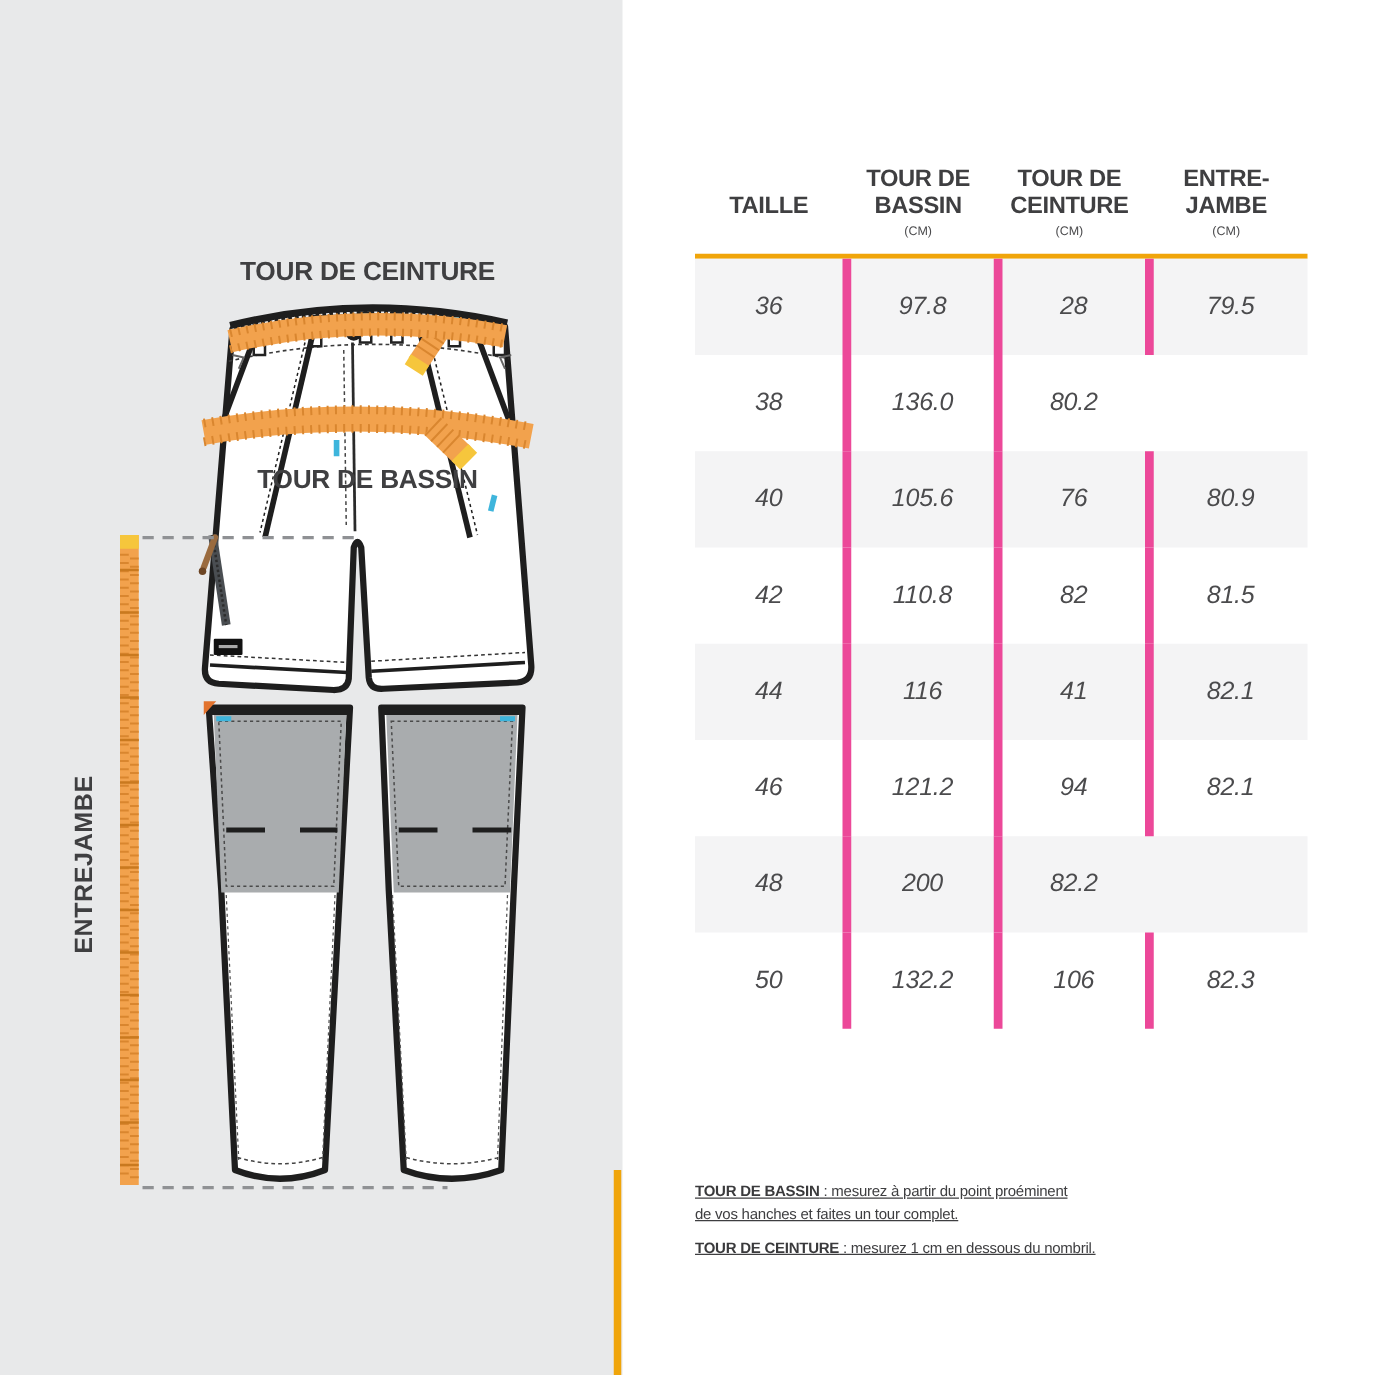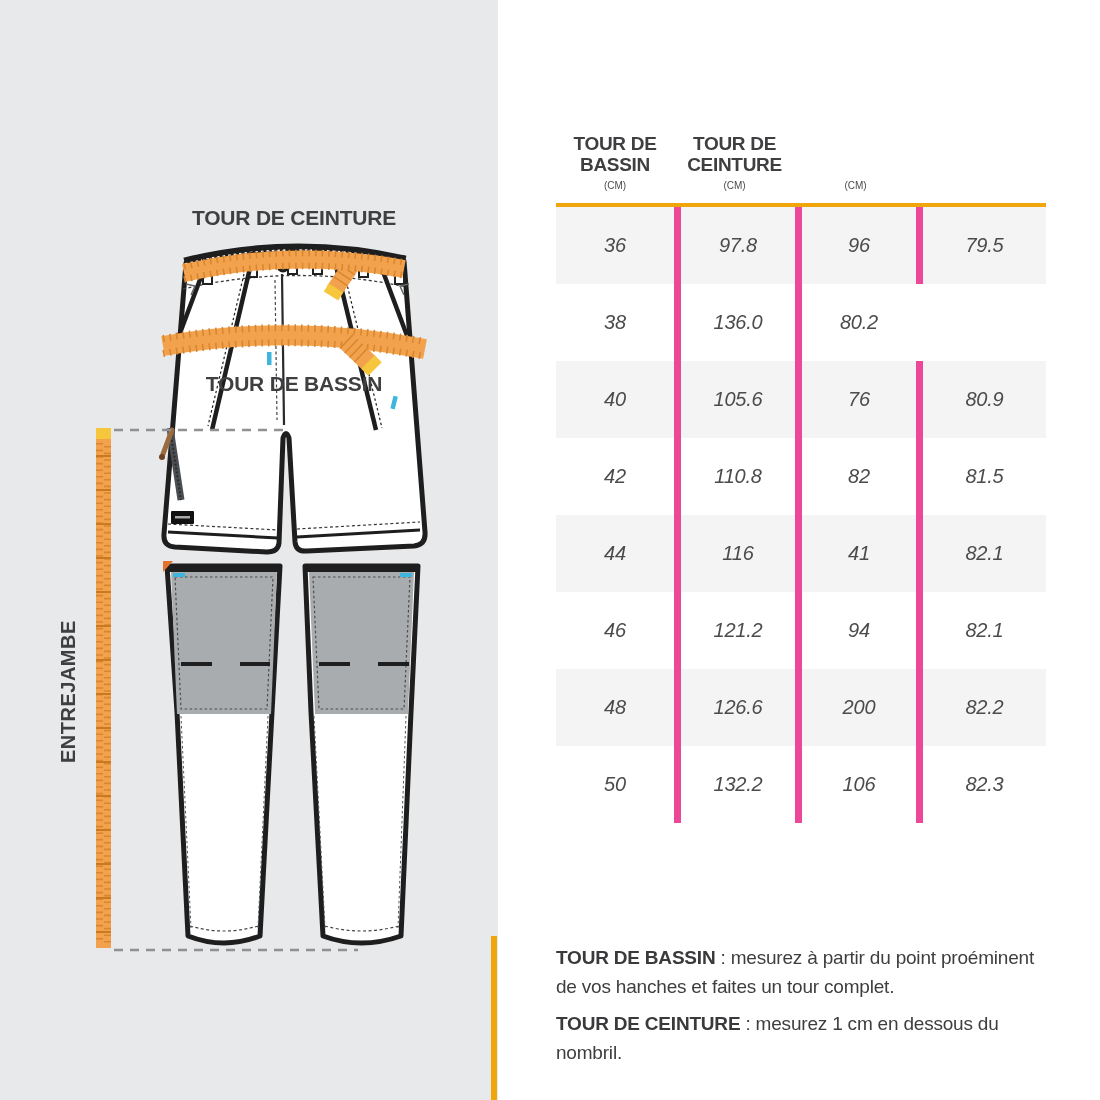--- a/index.html
+++ b/index.html
@@ -52,21 +52,21 @@
   }
   .tbody .tr:nth-child(odd){background:#F4F4F5;}
   .td{
     display:flex;align-items:center;justify-content:center;
     font-size:20px;color:#4B4B4D;letter-spacing:-0.2px;font-style:italic;
   }
   .tbody .td + .td{border-left:7px solid #ec4899;}
   
   .notes{
     position:absolute;left:556px;top:944px;width:492px;
-    font-size:19px;line-height:1.5;letter-spacing:-0.2px;color:#3E3E40;
+    font-size:12px;line-height:1.5;letter-spacing:-0.2px;color:#3E3E40;text-decoration:underline;
   }
   .notes p{margin:0 0 9px 0;}
   .notes .term{font-weight:bold;color:#3A3A3C;}
 </style>
 </head>
 <body>
 
 <div class="stage">
 
   <div class="panel">
@@ -181,37 +181,42 @@
 
     <div class="diagram-label lbl-waist">TOUR DE CEINTURE</div>
     <div class="diagram-label lbl-hip">TOUR DE BASSIN</div>
     <div class="diagram-label lbl-inseam">ENTREJAMBE</div>
     <div class="accent-bar" style="background: rgb(240, 165, 10);"></div>
   </div>
 
   <div class="size-table">
     <div class="thead">
       <div class="th">
+        <div class="h-label">TAILLE</div>
+        <div class="h-unit"></div>
+      </div>
+      <div class="th">
         <div class="h-label">TOUR DE BASSIN</div>
         <div class="h-unit">(CM)</div>
       </div>
       <div class="th">
         <div class="h-label">TOUR DE CEINTURE</div>
         <div class="h-unit">(CM)</div>
       </div>
       <div class="th">
+        <div class="h-label">ENTRE-JAMBE</div>
         <div class="h-unit">(CM)</div>
       </div>
     </div>
     <div class="rule" style="background: rgb(240, 165, 10);"></div>
     <div class="tbody">
       <div class="tr">
         <div class="td">36</div>
         <div class="td">97.8</div>
-        <div class="td">96</div>
+        <div class="td">28</div>
         <div class="td">79.5</div>
       </div>
       <div class="tr">
         <div class="td">38</div>
         <div class="td">136.0</div>
         <div class="td">80.2</div>
       </div>
       <div class="tr">
         <div class="td">40</div>
         <div class="td">105.6</div>
@@ -231,21 +236,20 @@
         <div class="td">82.1</div>
       </div>
       <div class="tr">
         <div class="td">46</div>
         <div class="td">121.2</div>
         <div class="td">94</div>
         <div class="td">82.1</div>
       </div>
       <div class="tr">
         <div class="td">48</div>
-        <div class="td">126.6</div>
         <div class="td">200</div>
         <div class="td">82.2</div>
       </div>
       <div class="tr">
         <div class="td">50</div>
         <div class="td">132.2</div>
         <div class="td">106</div>
         <div class="td">82.3</div>
       </div>
     </div>

